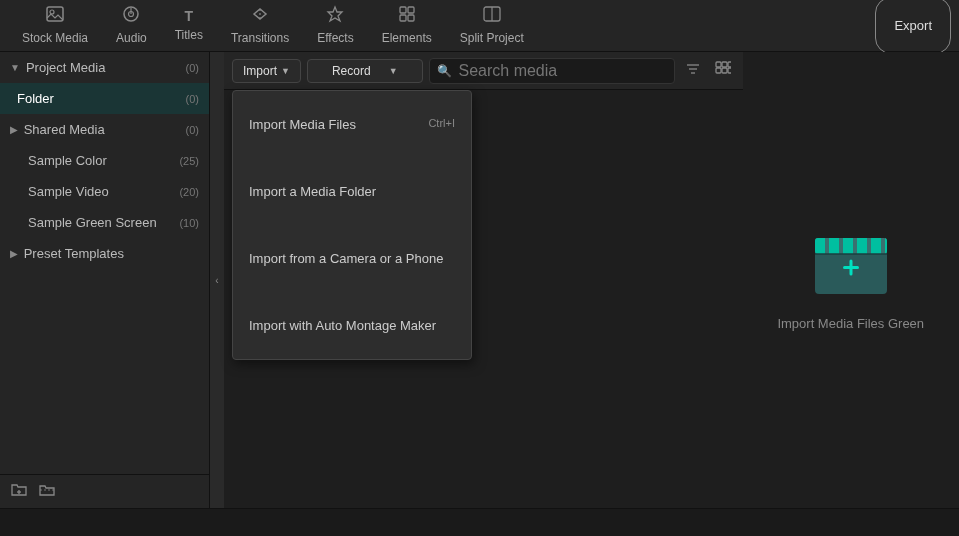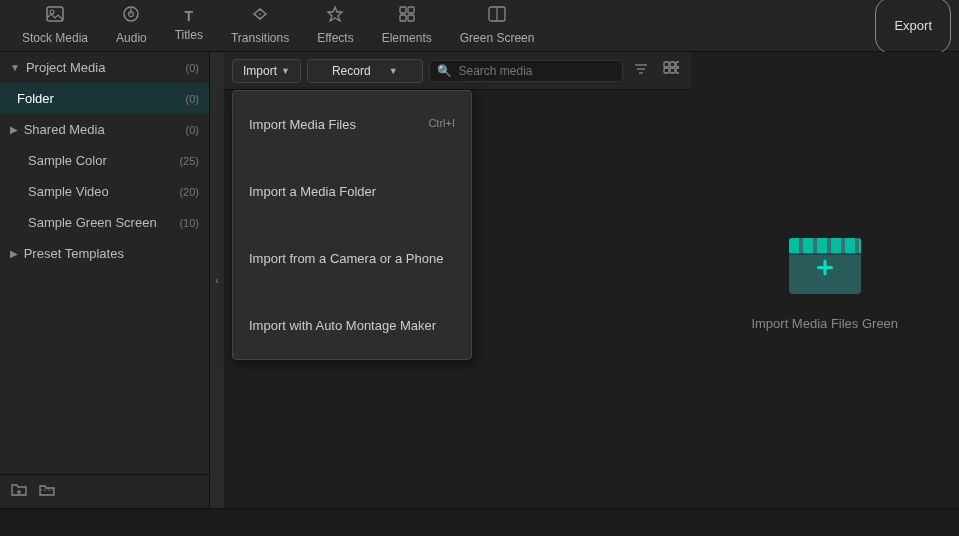--- a/index.html
+++ b/index.html
@@ -170,21 +170,21 @@
       border: 1px solid #333;
       border-radius: 4px;
       padding: 3px 8px;
       gap: 6px;
     }
     .search-bar input {
       background: transparent;
       border: none;
       outline: none;
       color: #5eead4;
-      font-size: 12px;
+      font-size: 16px;
       width: 100%;
     }
     .search-icon { color: #777; font-size: 12px; }
     .toolbar-icon-btn {
       color: #888;
       cursor: pointer;
       font-size: 16px;
       padding: 2px 4px;
     }
 
@@ -296,21 +296,21 @@
     </span>
     <span>Elements</span>
   </div>
   <div class="nav-item">
     <span class="nav-icon">
       <svg width="18" height="18" viewBox="0 0 18 18" fill="none">
         <rect x="1" y="2" width="16" height="14" rx="2" stroke="#888" stroke-width="1.3" fill="none"></rect>
         <line x1="9" y1="2" x2="9" y2="16" stroke="#888" stroke-width="1.2"></line>
       </svg>
     </span>
-    <span>Green Screen</span>
+    <span>Split Project</span>
   </div>
   <div class="nav-spacer"></div>
   <button class="export-btn">Export</button>
 </div>
 
 <div class="main-area">
 
   <div class="sidebar" style="position:relative;">
 
     <div class="sidebar-item">

